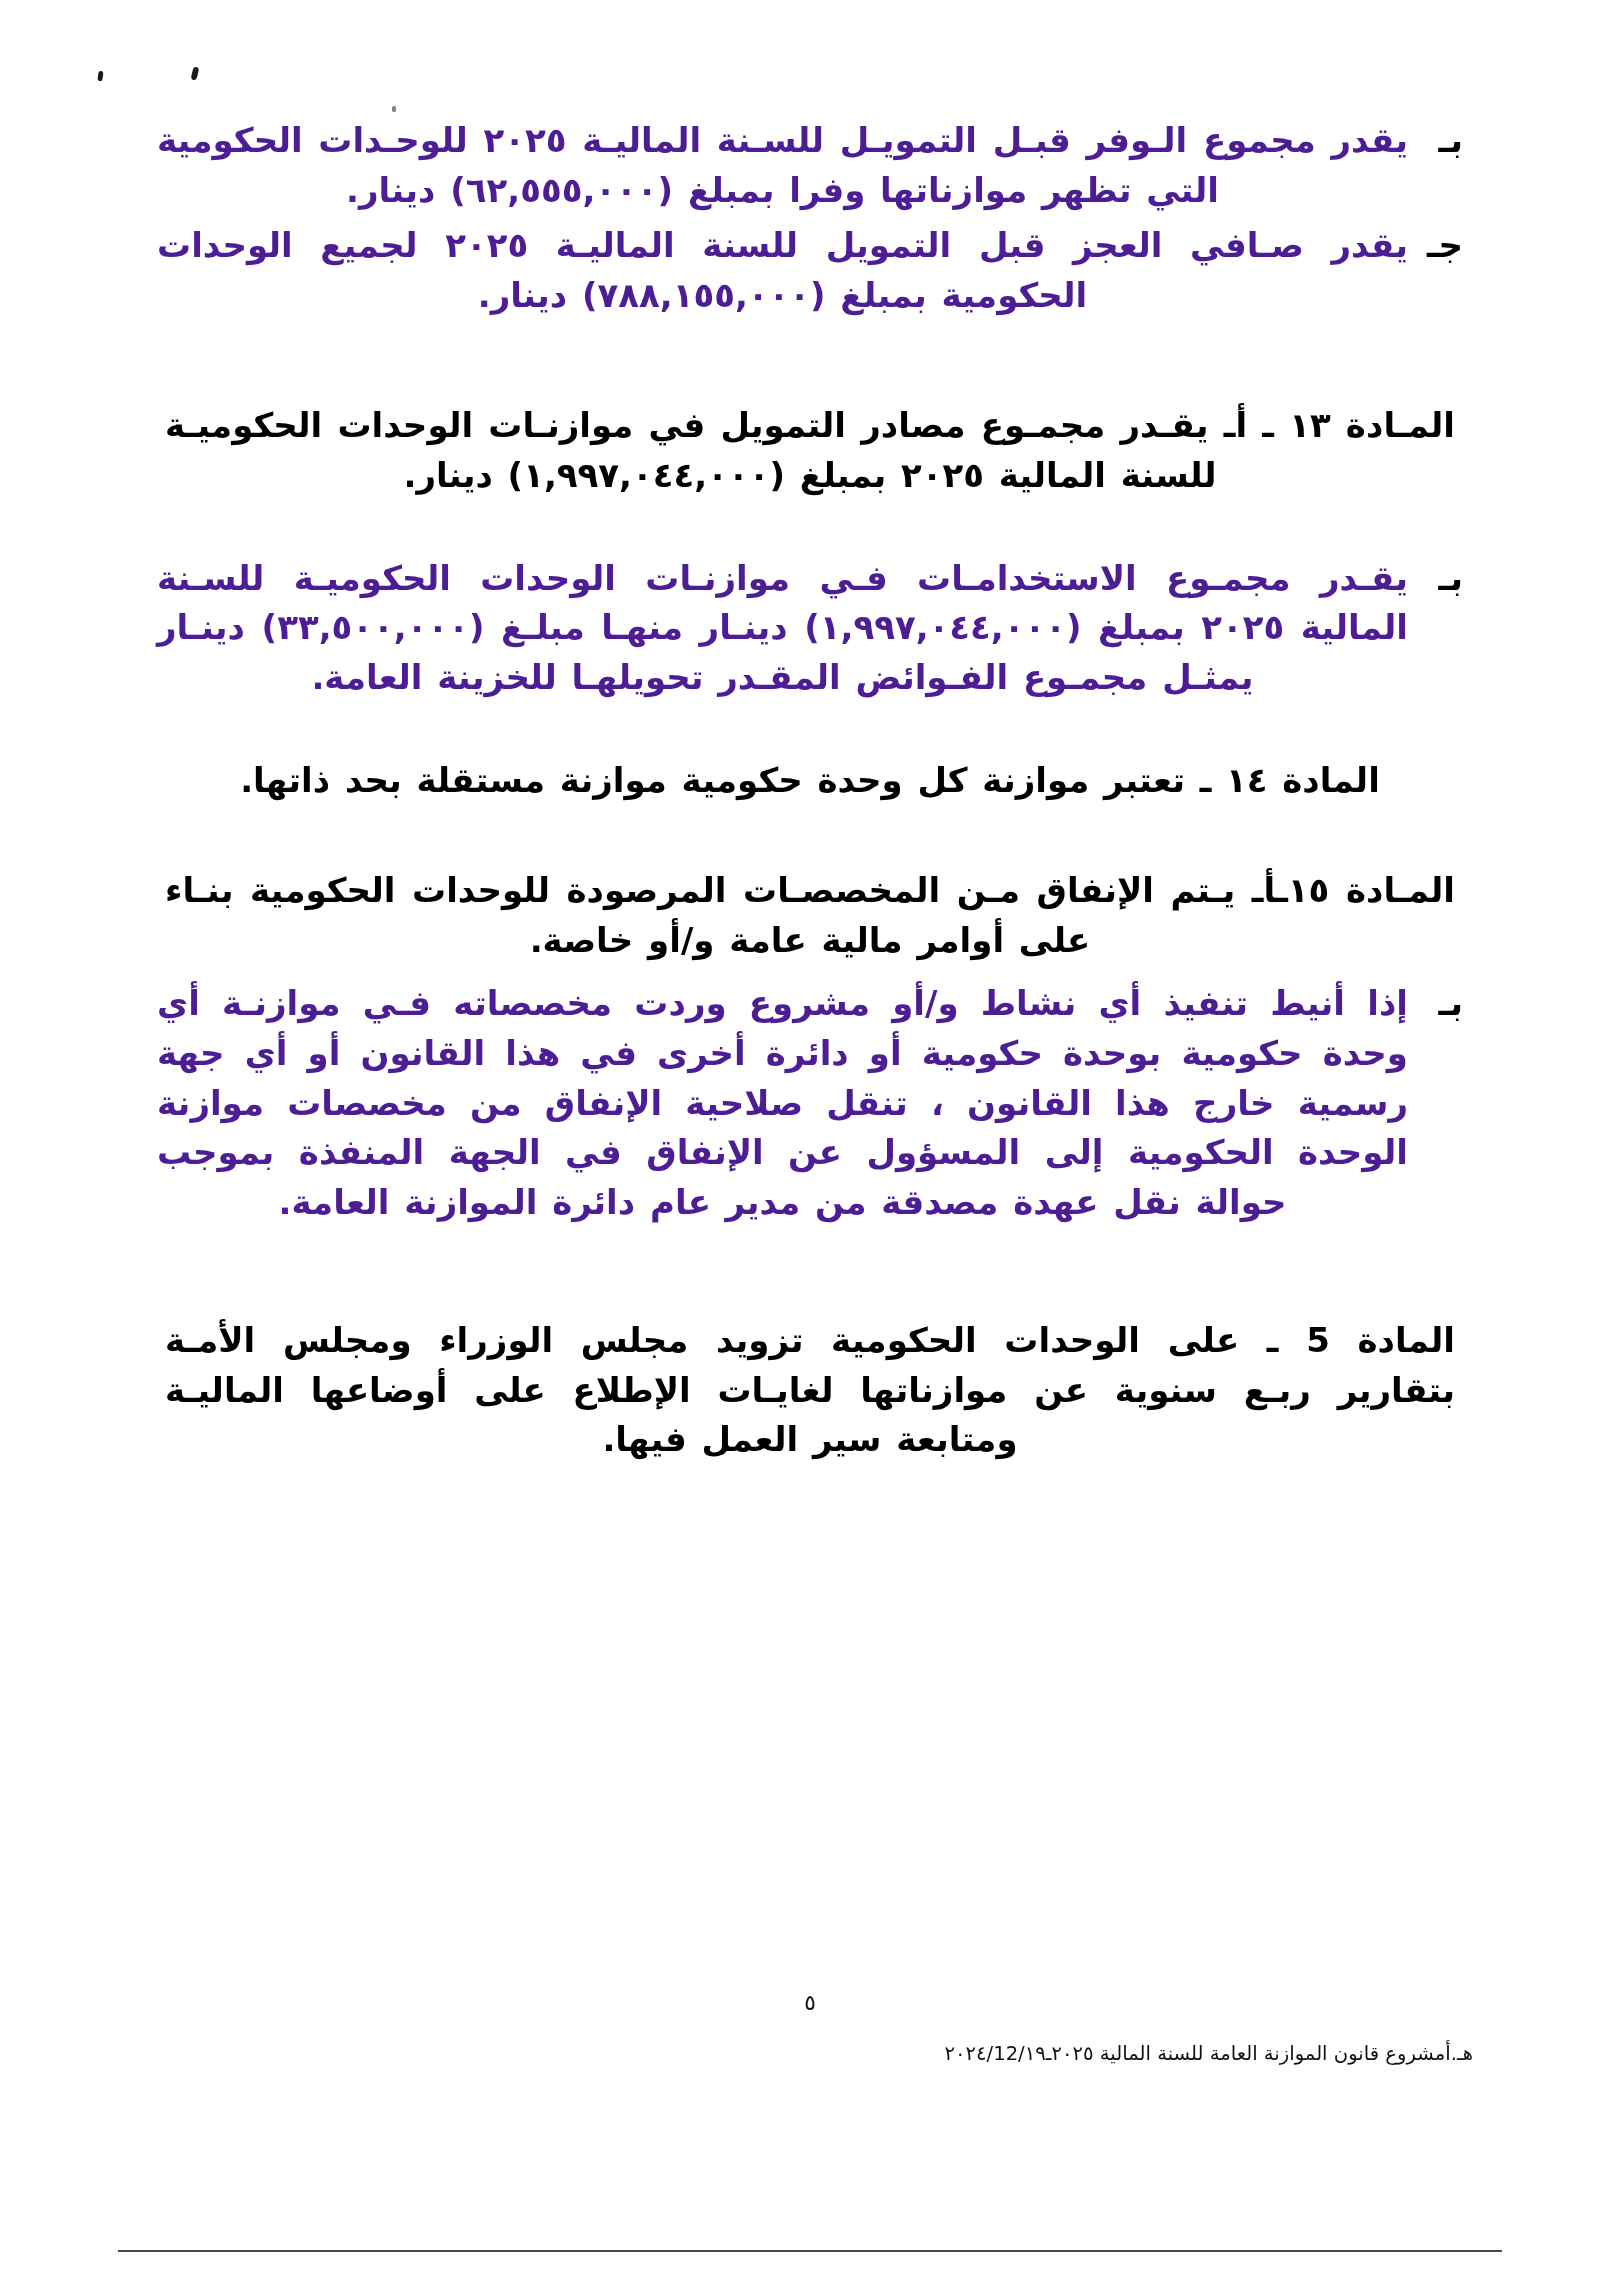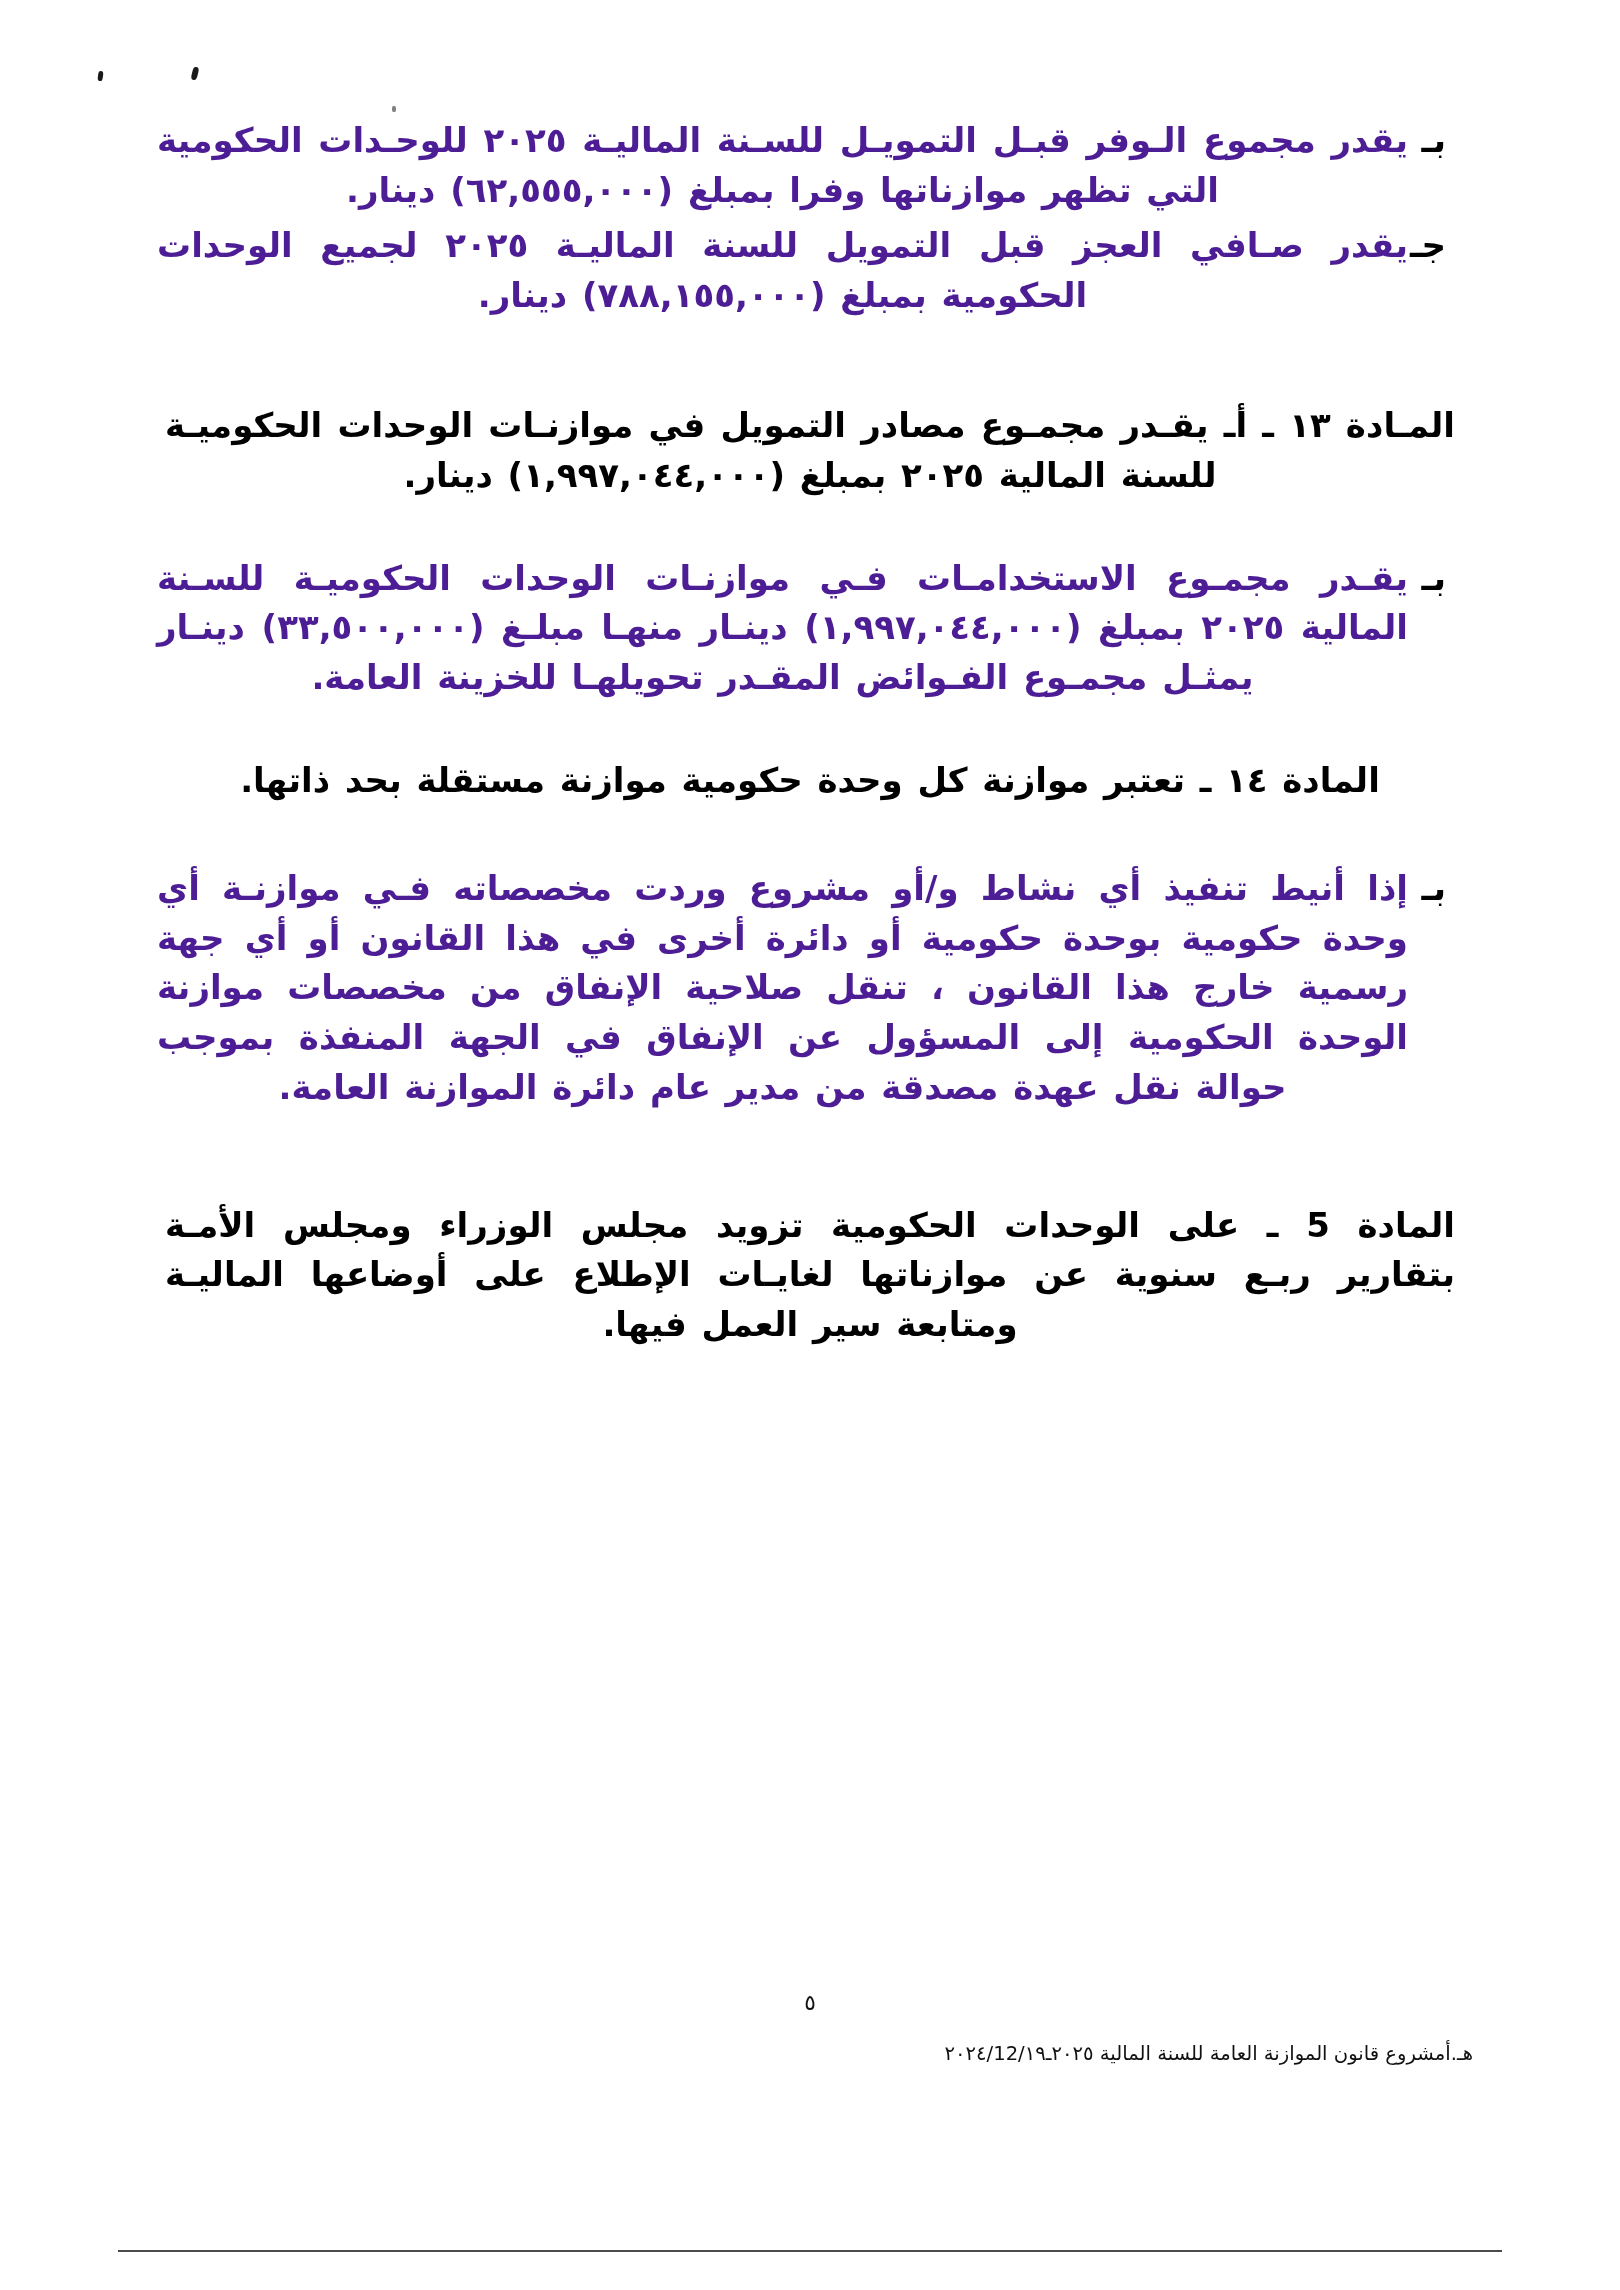--- a/index.html
+++ b/index.html
@@ -55,21 +55,21 @@
   .gap-l  { height: 61px; }
   .gap-xl { height: 73px; }
 
   
   .labelled {
     position: relative;
     padding-right: 55px;
   }
   .labelled > .lbl {
     position: absolute;
-    right: 17px;
+    right: 0;
     top: 0;
     font-size: 34px;
     font-weight: bold;
     line-height: 1.46;
     white-space: nowrap;
   }
 
   .article {
     font-size: 34px;
     font-weight: bold;
@@ -146,20 +146,21 @@
       <span class="lbl">بـ</span>
       <p class="para">يقـدر مجمـوع الاستخدامـات فـي موازنـات الوحدات الحكوميـة للسـنة المالية ٢٠٢٥ بمبلغ (١,٩٩٧,٠٤٤,٠٠٠) دينـار منهـا مبلـغ (٣٣,٥٠٠,٠٠٠) دينـار يمثـل مجمـوع الفـوائض المقـدر تحويلهـا للخزينة العامة.</p>
     </div>
 
     <div class="gap-m"></div>
 
     <p class="article">المادة ١٤ ـ تعتبر موازنة كل وحدة حكومية موازنة مستقلة بحد ذاتها.</p>
 
     <div class="gap-m"></div>
 
+    <p class="article">المـادة ١٥ـأـ يـتم الإنفاق مـن المخصصـات المرصودة للوحدات الحكومية بنـاء على أوامر مالية عامة و/أو خاصة.</p>
 
     <div class="gap-xs"></div>
 
     <div class="labelled">
       <span class="lbl">بـ</span>
       <p class="para">إذا أنيط تنفيذ أي نشاط و/أو مشروع وردت مخصصاته فـي موازنـة أي وحدة حكومية بوحدة حكومية أو دائرة أخرى في هذا القانون أو أي جهة رسمية خارج هذا القانون ، تنقل صلاحية الإنفاق من مخصصات موازنة الوحدة الحكومية إلى المسؤول عن الإنفاق في الجهة المنفذة بموجب حوالة نقل عهدة مصدقة من مدير عام دائرة الموازنة العامة.</p>
     </div>
 
     <div class="gap-s"></div>
 

